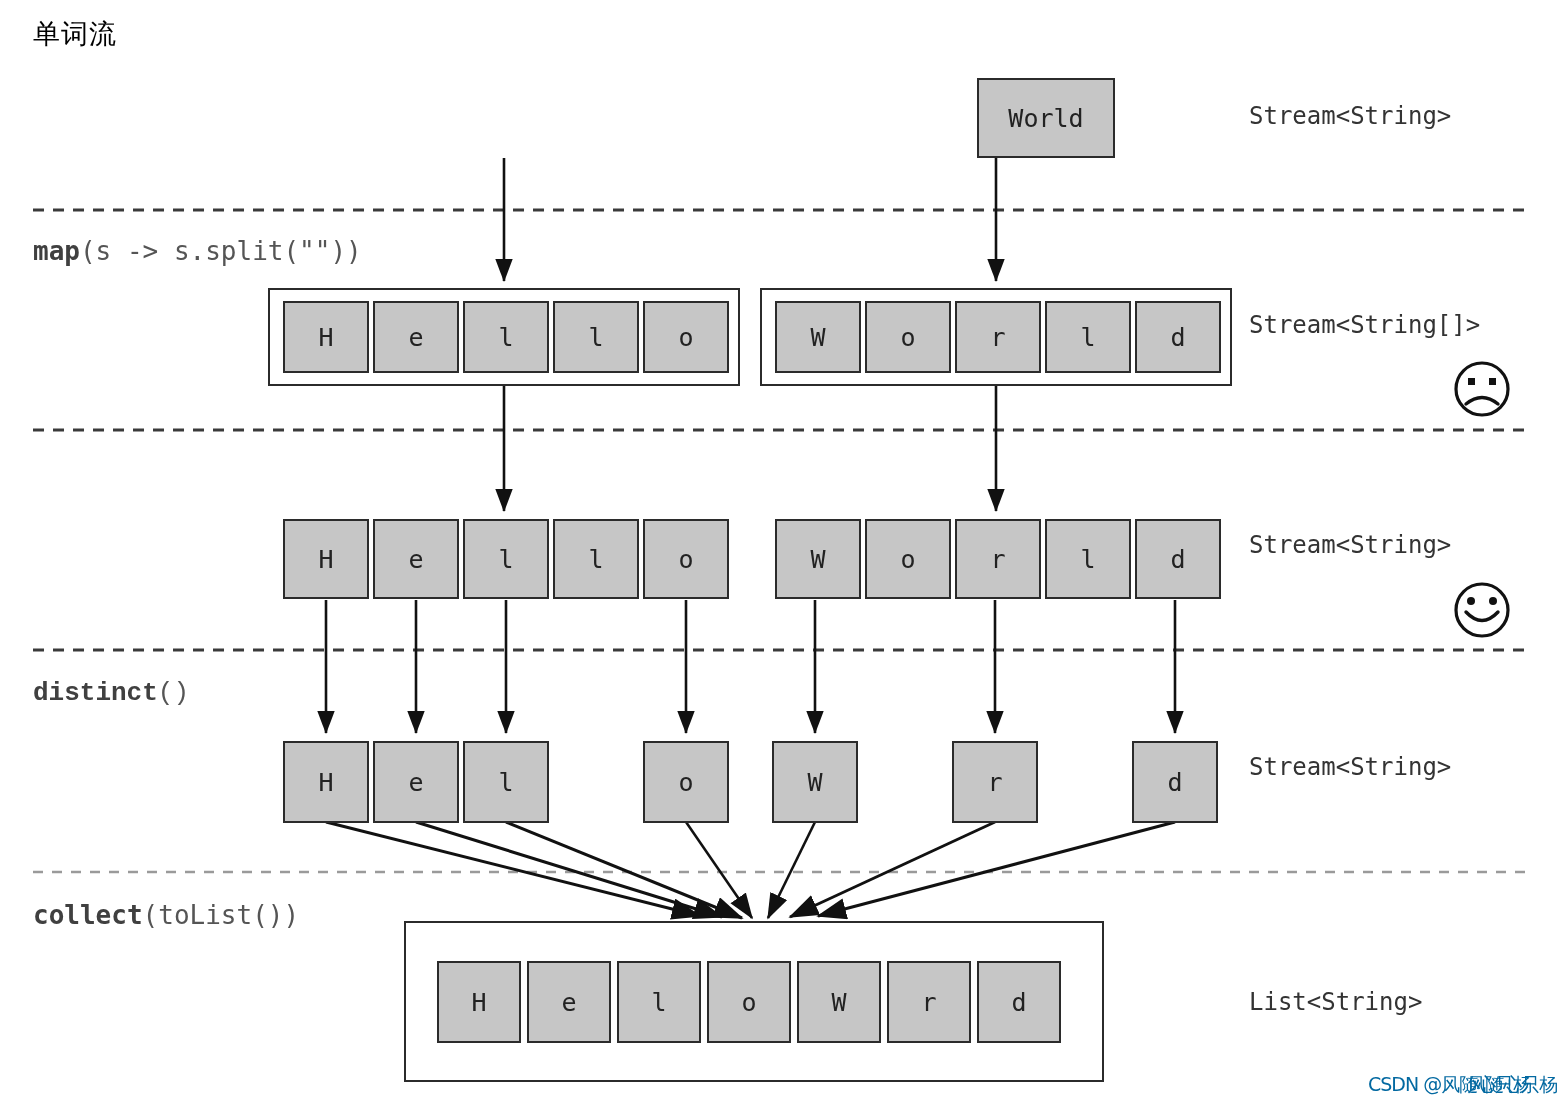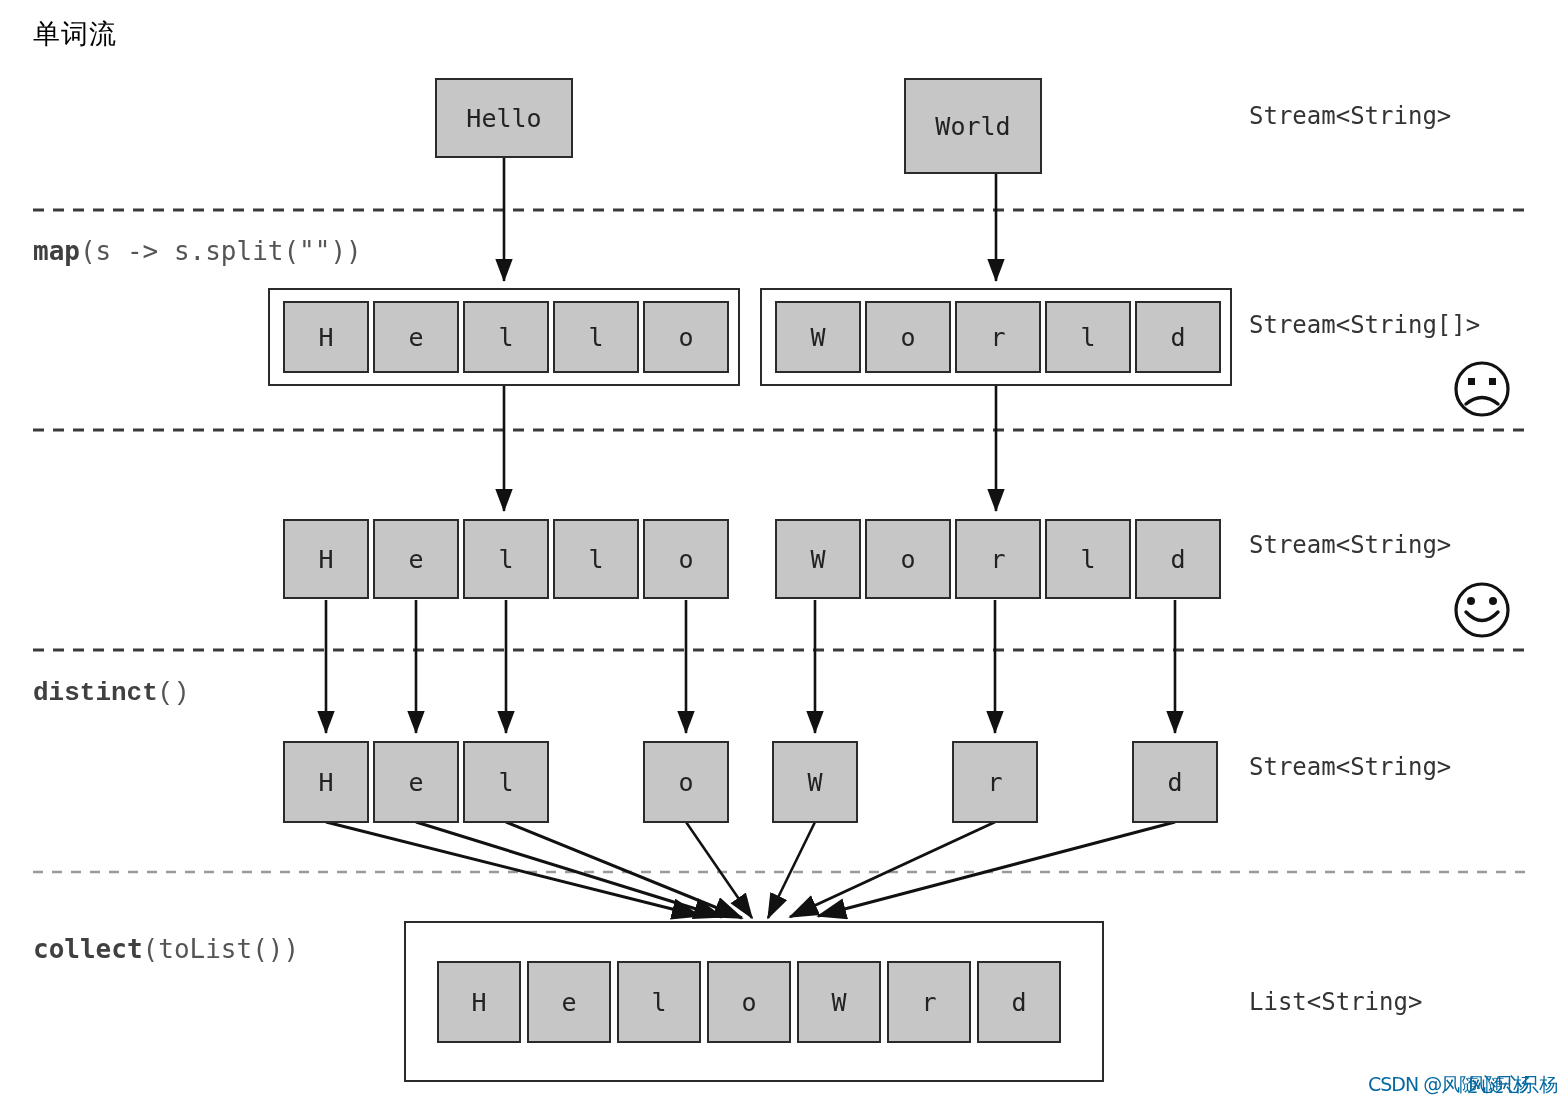--- a/index.html
+++ b/index.html
@@ -178,32 +178,31 @@
 
   <div class="stage-label" style="left:33px; top:236px;">
     <span class="fn">map</span><span class="args">(s -&gt; s.split(""))</span>
   </div>
 
 
   <div class="stage-label" style="left:33px; top:678px;font-family:Liberation Mono, monospace;">
     <span class="fn">distinct</span><span class="args">()</span>
   </div>
 
-  <div class="stage-label" style="left:33px; top:900px;margin-top:34px;">
+  <div class="stage-label" style="left:33px; top:900px;">
     <span class="fn">collect</span><span class="args">(toList())</span>
   </div>
 
   <div class="type-label" style="left:1249px; top:102px;">Stream&lt;String&gt;</div>
   <div class="type-label" style="left:1249px; top:311px;">Stream&lt;String[]&gt;</div>
   <div class="type-label" style="left:1249px; top:531px;">Stream&lt;String&gt;</div>
   <div class="type-label" style="left:1249px; top:753px;">Stream&lt;String&gt;</div>
   <div class="type-label" style="left:1249px; top:988px;">List&lt;String&gt;</div>
 
-  <div class="word-box" style="left:435px; top:78px; width:138px; height:80px;">Hello</div>
-  <div class="word-box" style="left:904px; top:78px; width:138px; height:96px;">World</div>
+  <div class="word-box" style="left:977px; top:78px; width:138px; height:80px;">World</div>
 
   <div class="array-frame" style="left:268px; top:288px; width:472px; height:98px;"></div>
   <div class="cell" style="left:283px; top:301px; width:86px; height:72px;">H</div>
   <div class="cell" style="left:373px; top:301px; width:86px; height:72px;">e</div>
   <div class="cell" style="left:463px; top:301px; width:86px; height:72px;">l</div>
   <div class="cell" style="left:553px; top:301px; width:86px; height:72px;">l</div>
   <div class="cell" style="left:643px; top:301px; width:86px; height:72px;">o</div>
 
   <div class="array-frame" style="left:760px; top:288px; width:472px; height:98px;"></div>
   <div class="cell" style="left:775px; top:301px; width:86px; height:72px;">W</div>

